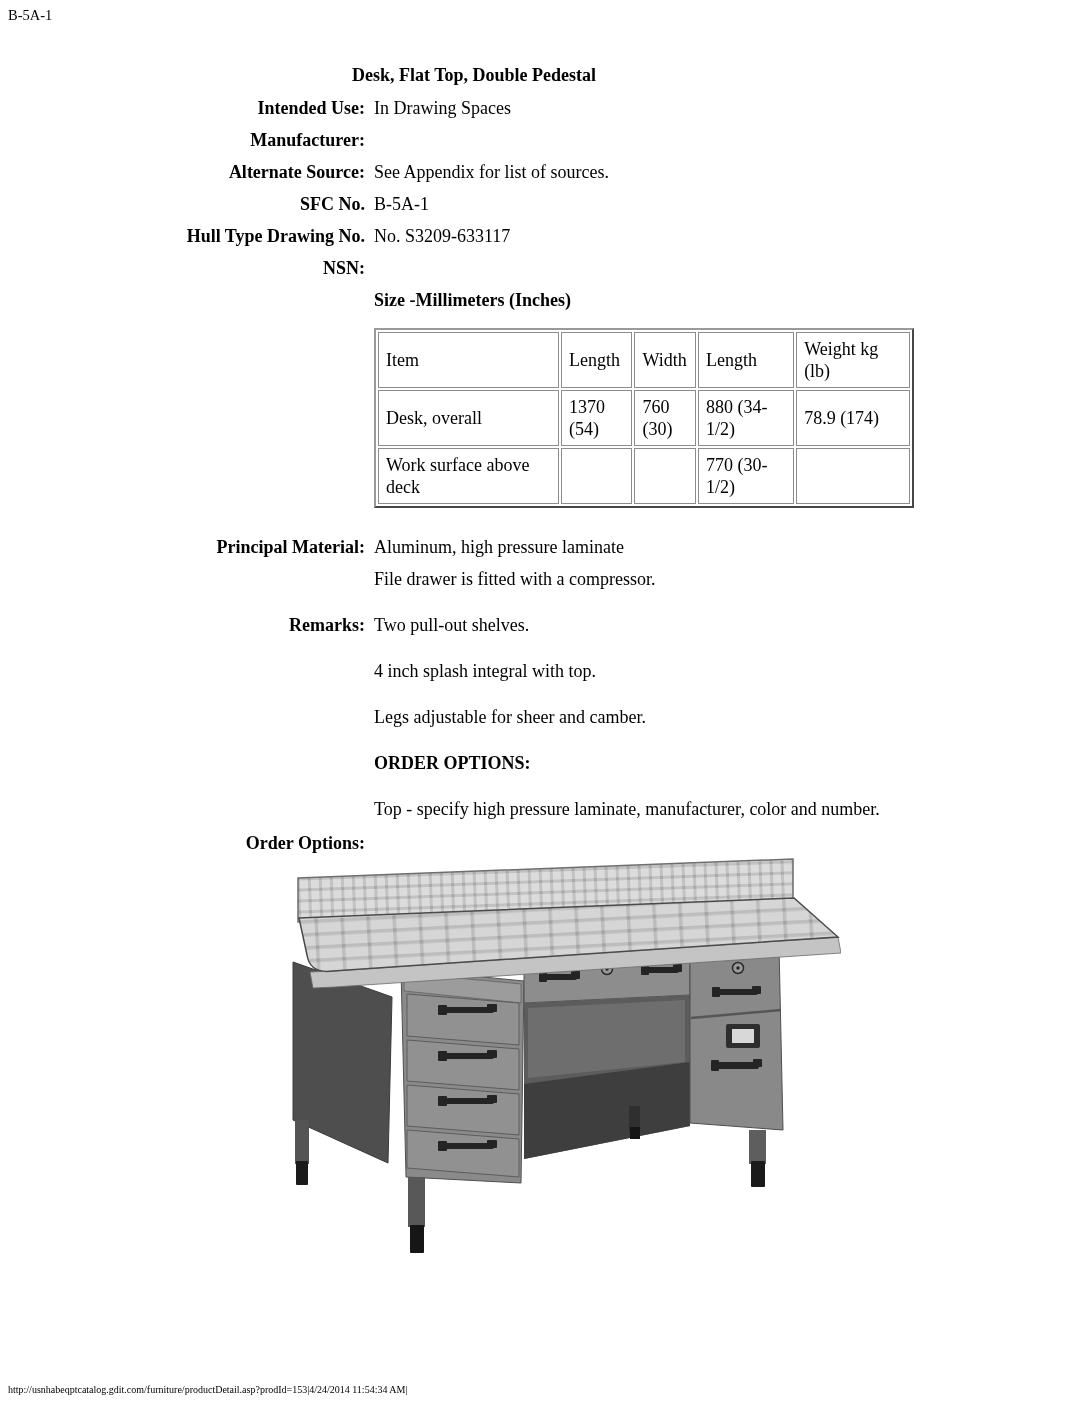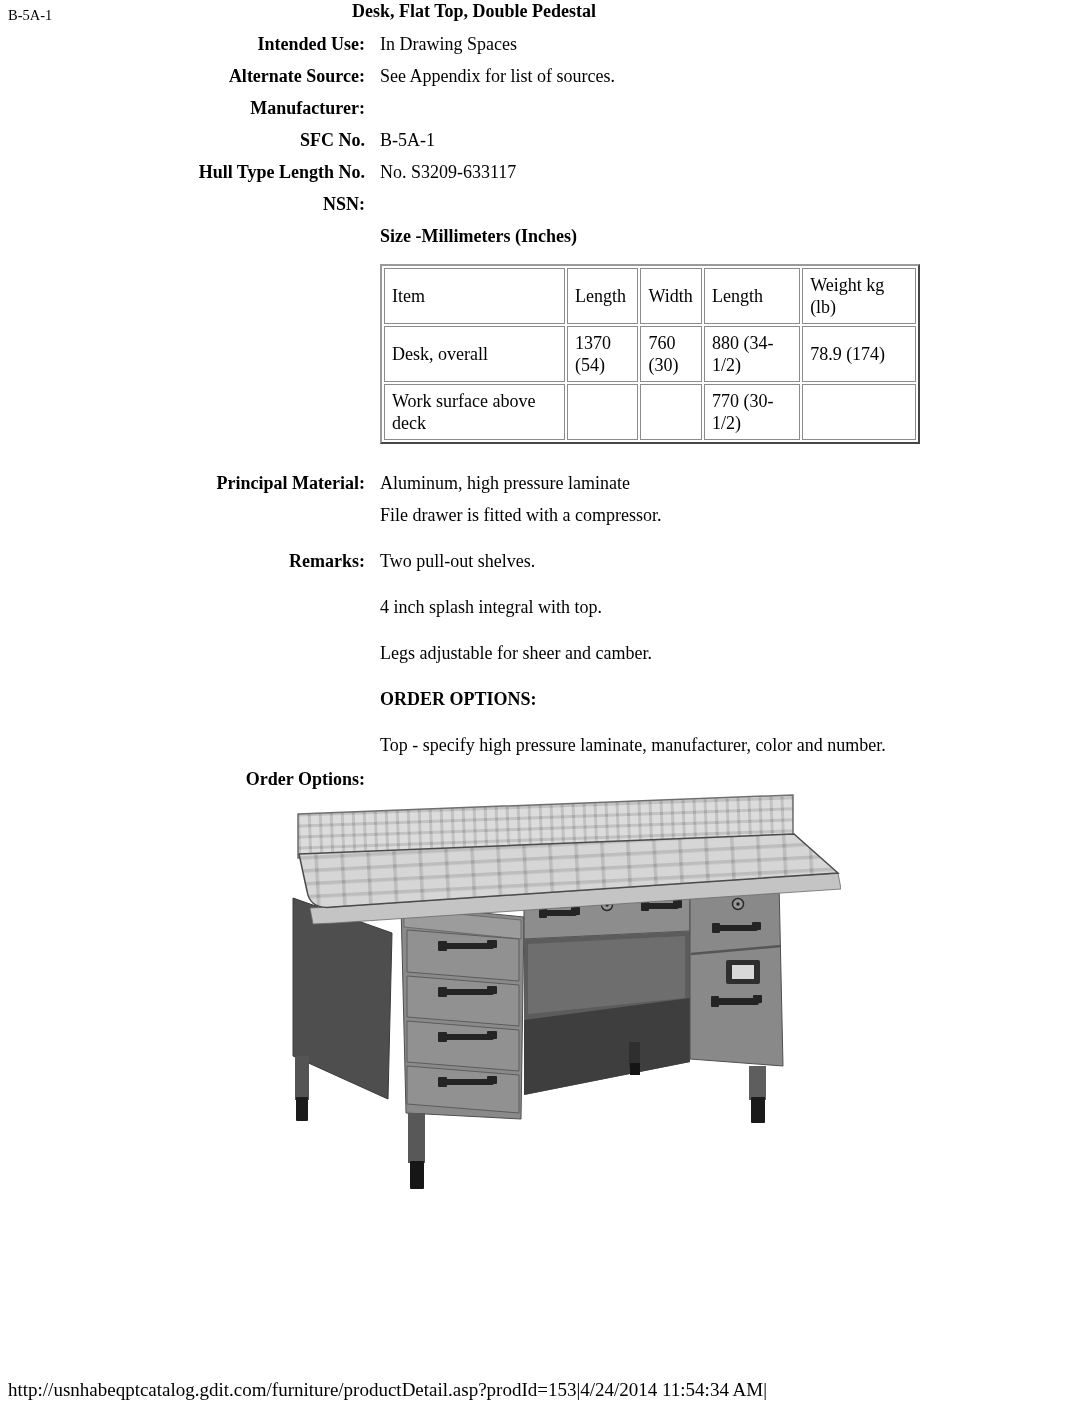--- a/index.html
+++ b/index.html
@@ -15,30 +15,30 @@
     line-height: 22px;
     overflow: hidden;
   }
   .doc-code {
     position: absolute;
     top: 6px;
     left: 8px;
     font-size: 14.5px;
     line-height: 18px;
   }
-  .main { }
+  .main { padding-top: 64px; }
   .page-title {
     text-align: center;
     font-weight: bold;
     margin: 0 0 11px 0;
   }
   .row {
     display: grid;
     grid-template-columns: 365px 540px;
-    column-gap: 15px;
+    column-gap: 9px;
     margin: 0 0 10px 0;
   }
   .row.para   { margin-bottom: 24px; }
   .row.tight  { margin-bottom: 12px; }
   .row .label {
     grid-column: 1;
     justify-self: end;
     max-width: 188px;
     text-align: right;
     font-weight: bold;
@@ -70,21 +70,21 @@
   .col-weight { width: 120px; }
   .photo-wrap {
     margin: 2px 0 0 285px;
     width: 556px;
     height: 406px;
   }
   .page-footer {
     position: absolute;
     left: 8px;
     bottom: 9px;
-    font-size: 19px;
+    font-size: 10px;
     line-height: 18px;
     white-space: nowrap;
   }
 </style>
 </head>
 <body>
 
 <div class="page">
 
   <div class="doc-code">B-5A-1</div>
@@ -92,36 +92,36 @@
   <div class="main">
 
     <div class="page-title">Desk, Flat Top, Double Pedestal</div>
 
     <div class="row">
       <div class="label">Intended Use:</div>
       <div class="value">In Drawing Spaces</div>
     </div>
 
     <div class="row">
+      <div class="label">Manufacturer:</div>
+      <div class="value"></div>
+    </div>
+
+    <div class="row">
       <div class="label">Alternate Source:</div>
       <div class="value">See Appendix for list of sources.</div>
     </div>
 
     <div class="row">
-      <div class="label">Manufacturer:</div>
-      <div class="value"></div>
-    </div>
-
-    <div class="row">
       <div class="label">SFC No.</div>
       <div class="value">B-5A-1</div>
     </div>
 
     <div class="row">
-      <div class="label">Hull Type Length No.</div>
+      <div class="label">Hull Type Drawing No.</div>
       <div class="value">No. S3209-633117</div>
     </div>
 
     <div class="row">
       <div class="label">NSN:</div>
     </div>
 
     <div class="row sizehead">
       <div class="label"></div>
       <div class="value size-heading">Size -Millimeters (Inches)</div>

